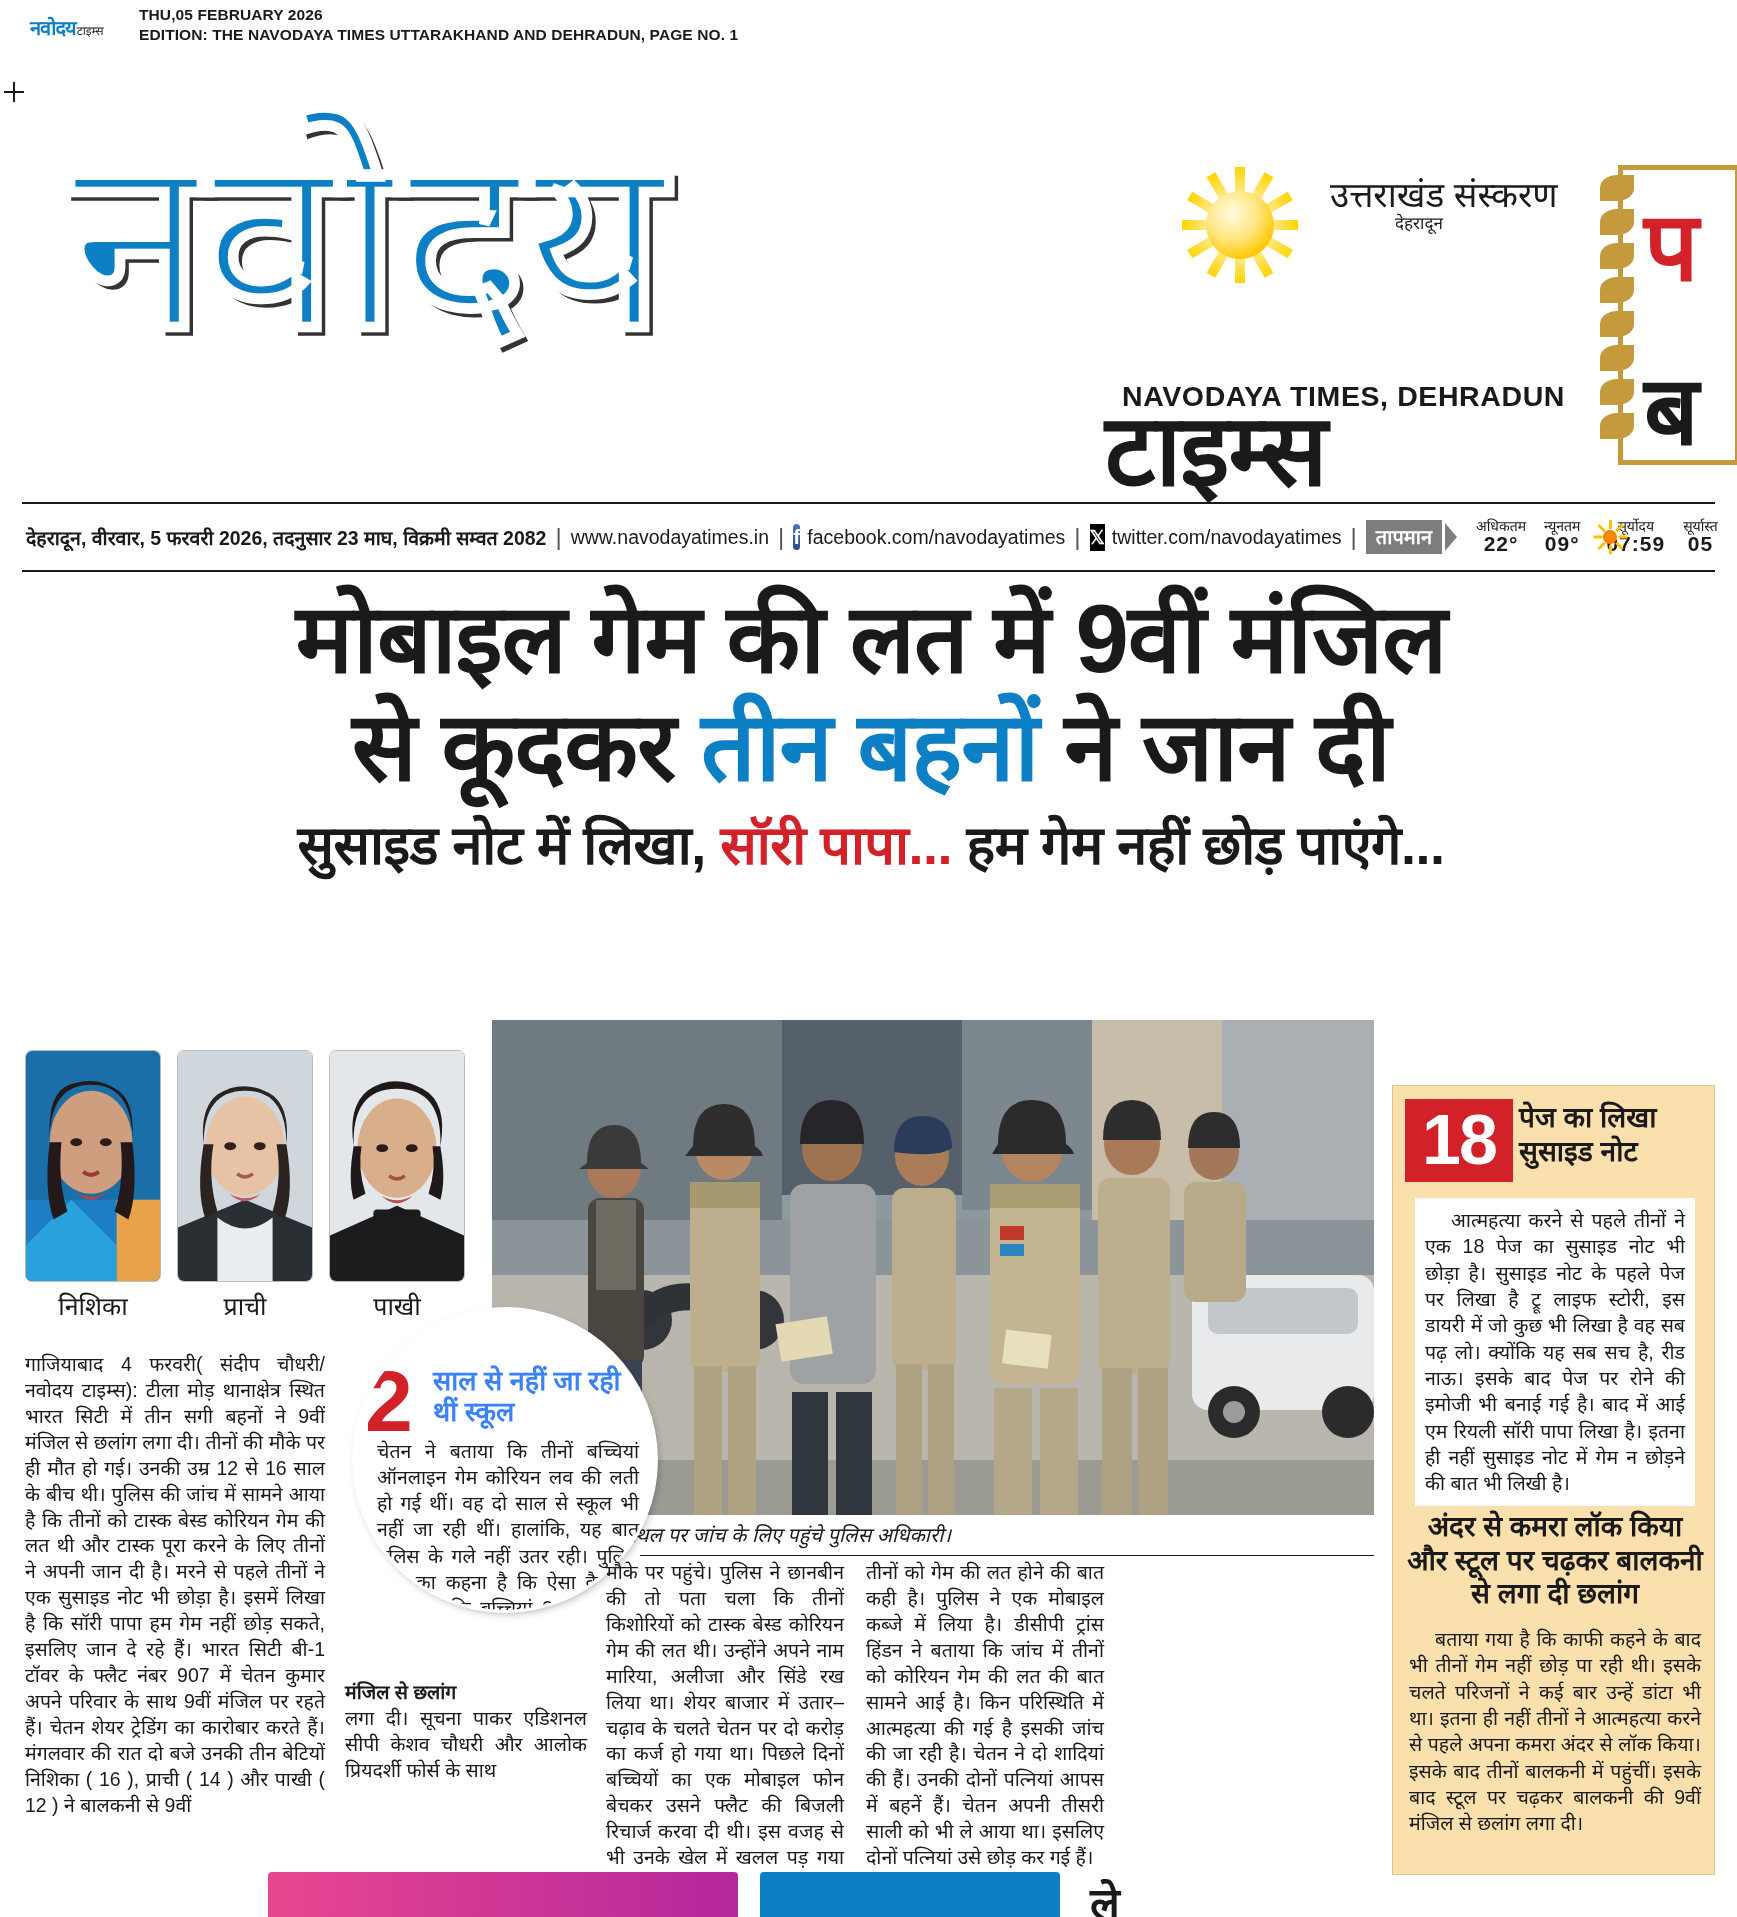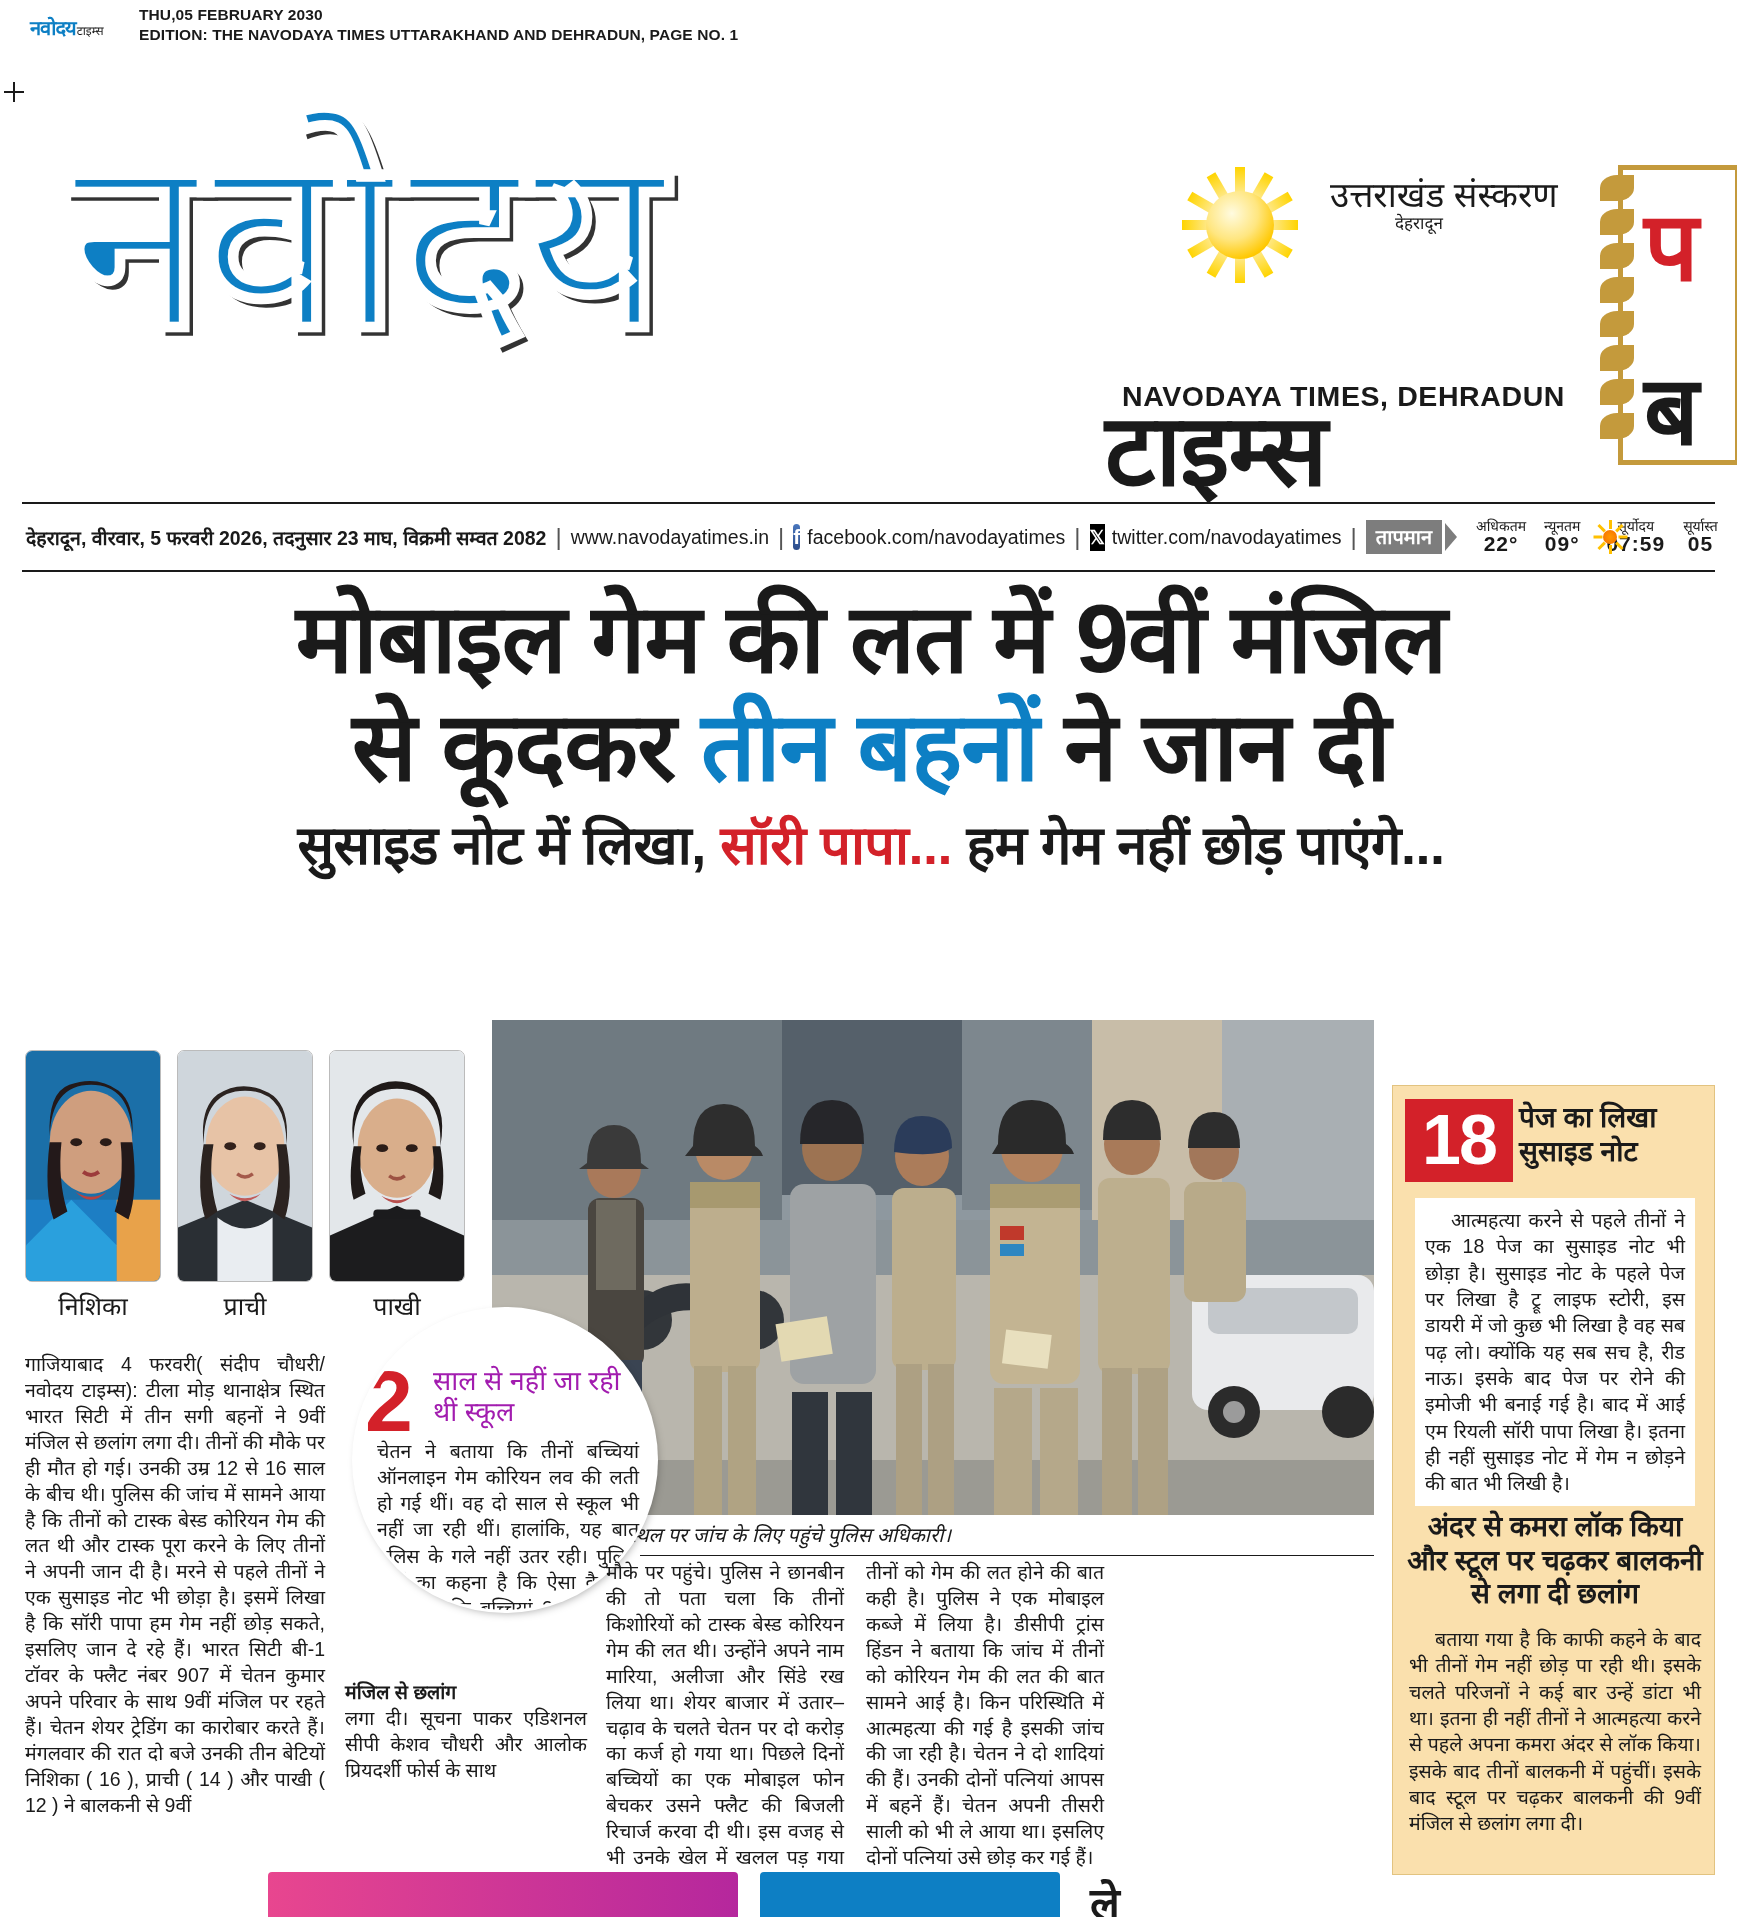--- a/index.html
+++ b/index.html
@@ -106,22 +106,22 @@
   .mp-caption { position: absolute; left: 492px; top: 1521px; width: 882px;
     font-size: 20px; font-style: italic; color: #1a1a1a; }
   .mp-caption b { font-weight: bold; }
   .mp-rule { position: absolute; left: 640px; top: 1555px; width: 734px; height: 1px; background: #1a1a1a; }
 
   
   .circle-callout { position: absolute; left: 355px; top: 1310px; width: 300px; height: 300px;
     border-radius: 50%; background: #ffffff; box-shadow: 0 0 0 3px #ffffff, 2px 3px 9px rgba(0,0,0,.35);
     overflow: hidden; }
   .cc-num { position: absolute; left: 10px; top: 48px; font-size: 86px; font-weight: bold; color: #d32129; line-height: 1; }
-  .cc-head { position: absolute; left: 78px; top: 56px; width: 190px; font-size: 27px; font-weight: normal;
-    color: #a21caf; line-height: 1.15; }
+  .cc-head { position: absolute; left: 78px; top: 56px; width: 190px; font-size: 27px; font-weight: bold;
+    color: #3b82f6; line-height: 1.15; }
   .cc-body { position: absolute; left: 22px; top: 128px; width: 262px; font-size: 19.5px;
     color: #1a1a1a; line-height: 1.34; text-align: justify; }
 
   
   .col { position: absolute; font-size: 19.5px; color: #1a1a1a; line-height: 1.33; text-align: justify; }
   .col b { font-weight: bold; }
   .col1 { left: 25px; top: 1352px; width: 300px; }
   .col2 { left: 345px; top: 1680px; width: 242px; }
   .col3 { left: 606px; top: 1560px; width: 238px; }
   .col4 { left: 866px; top: 1560px; width: 238px; }
@@ -152,21 +152,21 @@
 </head>
 <body>
 
 <div class="page">
 
   <div class="topstrip">
     <div class="tiny-logo">
       <span class="nv">नवोदय</span>
       <span class="tm">टाइम्स</span>
     </div>
-    <div class="l1">THU,05 FEBRUARY 2030</div>
+    <div class="l1">THU,05 FEBRUARY 2026</div>
     <div class="l2">EDITION: THE NAVODAYA TIMES  UTTARAKHAND AND DEHRADUN, PAGE NO. 1</div>
   </div>
 
   <div class="cropmark"></div>
 
   <div class="masthead">
     <div class="mast-hindi">नवोदय</div>
 
     <div class="mast-sun">
       <div class="sun-ray" style="transform:rotate(0deg)"></div>

